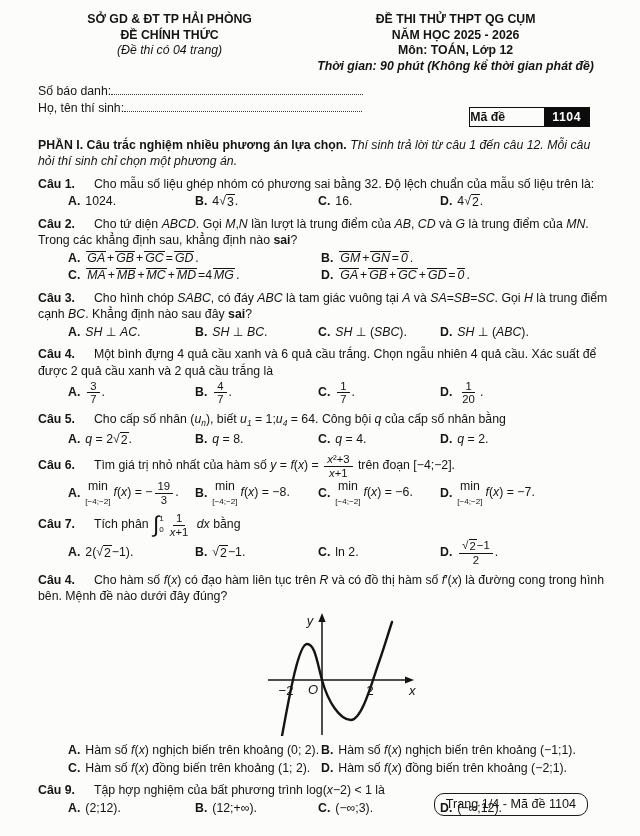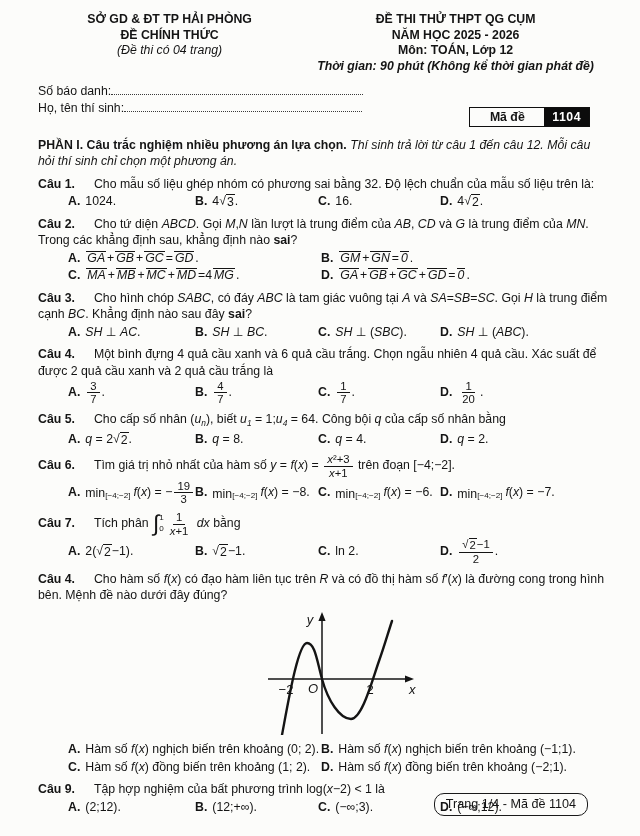--- a/index.html
+++ b/index.html
@@ -21,21 +21,21 @@
   .hdur{font-weight:bold;font-style:italic;line-height:1.28}
 
   
   .student{margin-top:8px}
   .sline{display:flex;align-items:baseline;line-height:1.38}
   .dots{display:inline-block;height:.95em;border-bottom:1.4px dotted #3a3a3a}
   .dots.w1{width:238px}
   .dots.w2{width:252px}
 
   .code-box{position:absolute;top:107px;right:50px;display:flex;border:1.8px solid #0f0f0f;align-items:stretch}
-  .code-label{width:74px;text-align:center;font-weight:bold;padding:1px 0}
+  .code-label{width:74px;text-align:left;font-weight:bold;padding:1px 0}
   .code-value{background:#0c0c0c;color:#fff;font-weight:bold;padding:1px 8px;letter-spacing:.5px}
 
   .part1{margin-top:20px}
 
   
   .q{margin-top:6px}
   .qnum{font-weight:bold;margin-right:19px}
   .opts{display:grid;padding-left:30px;margin-top:1px;align-items:center;row-gap:1px}
   .opts4{grid-template-columns:127px 123px 122px auto}
   .opts2{grid-template-columns:253px auto}
@@ -44,21 +44,21 @@
 
   
   .mv{font-style:italic}
   .frac{display:inline-flex;flex-direction:column;align-items:center;vertical-align:middle;margin:0 2px;line-height:1.08;font-size:.92em}
   .frac>.num{border-bottom:1px solid #141414;padding:0 3px}
   .frac>.den{padding:0 3px}
   .sqrt{display:inline-flex;align-items:flex-start}
   .sqrt>.rsign{font-style:normal;line-height:1.15}
   .sqrt>.rad{border-top:1.2px solid #141414;padding:0 1px;line-height:1.15}
   .ovl{display:inline-block;border-top:1.2px solid #141414;line-height:1.12;padding:0 1px;margin:0 1px;font-style:italic}
-  .munder{display:inline-flex;flex-direction:row;align-items:flex-end;line-height:1;vertical-align:middle;margin-right:3px}
+  .munder{display:inline-flex;flex-direction:column;align-items:center;line-height:1;vertical-align:middle;margin-right:3px}
   .munder>.msub{font-size:.66em;margin-top:6px}
   .intg{display:inline-flex;align-items:center;vertical-align:middle;margin:0 1px}
   .intg>.isign{font-size:1.85em;line-height:.95;font-style:normal}
   .intg>.ibnd{display:flex;flex-direction:column;justify-content:space-between;font-size:.66em;align-self:stretch;padding:1px 0 2px}
   sub,sup{font-size:.68em}
 
   
   .fig{margin:3px 0 2px 218px;width:180px}
   .ax{stroke:#141414;stroke-width:1.5}
   .curve{stroke:#141414;stroke-width:2.4;fill:none;stroke-linecap:round}

